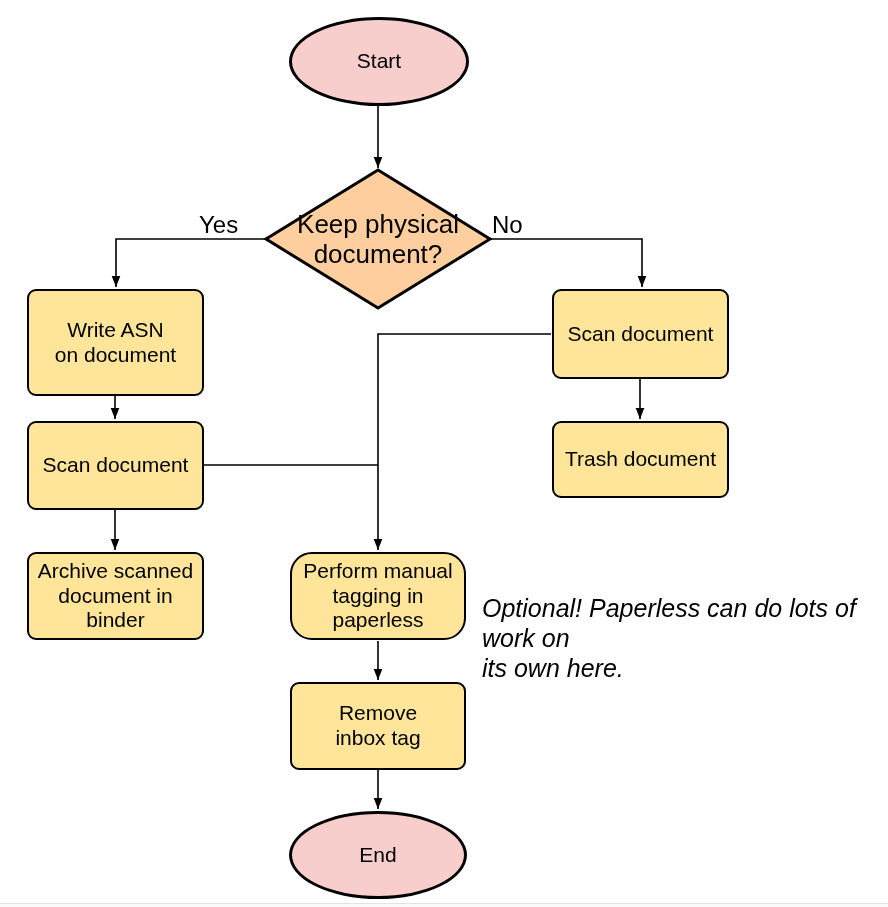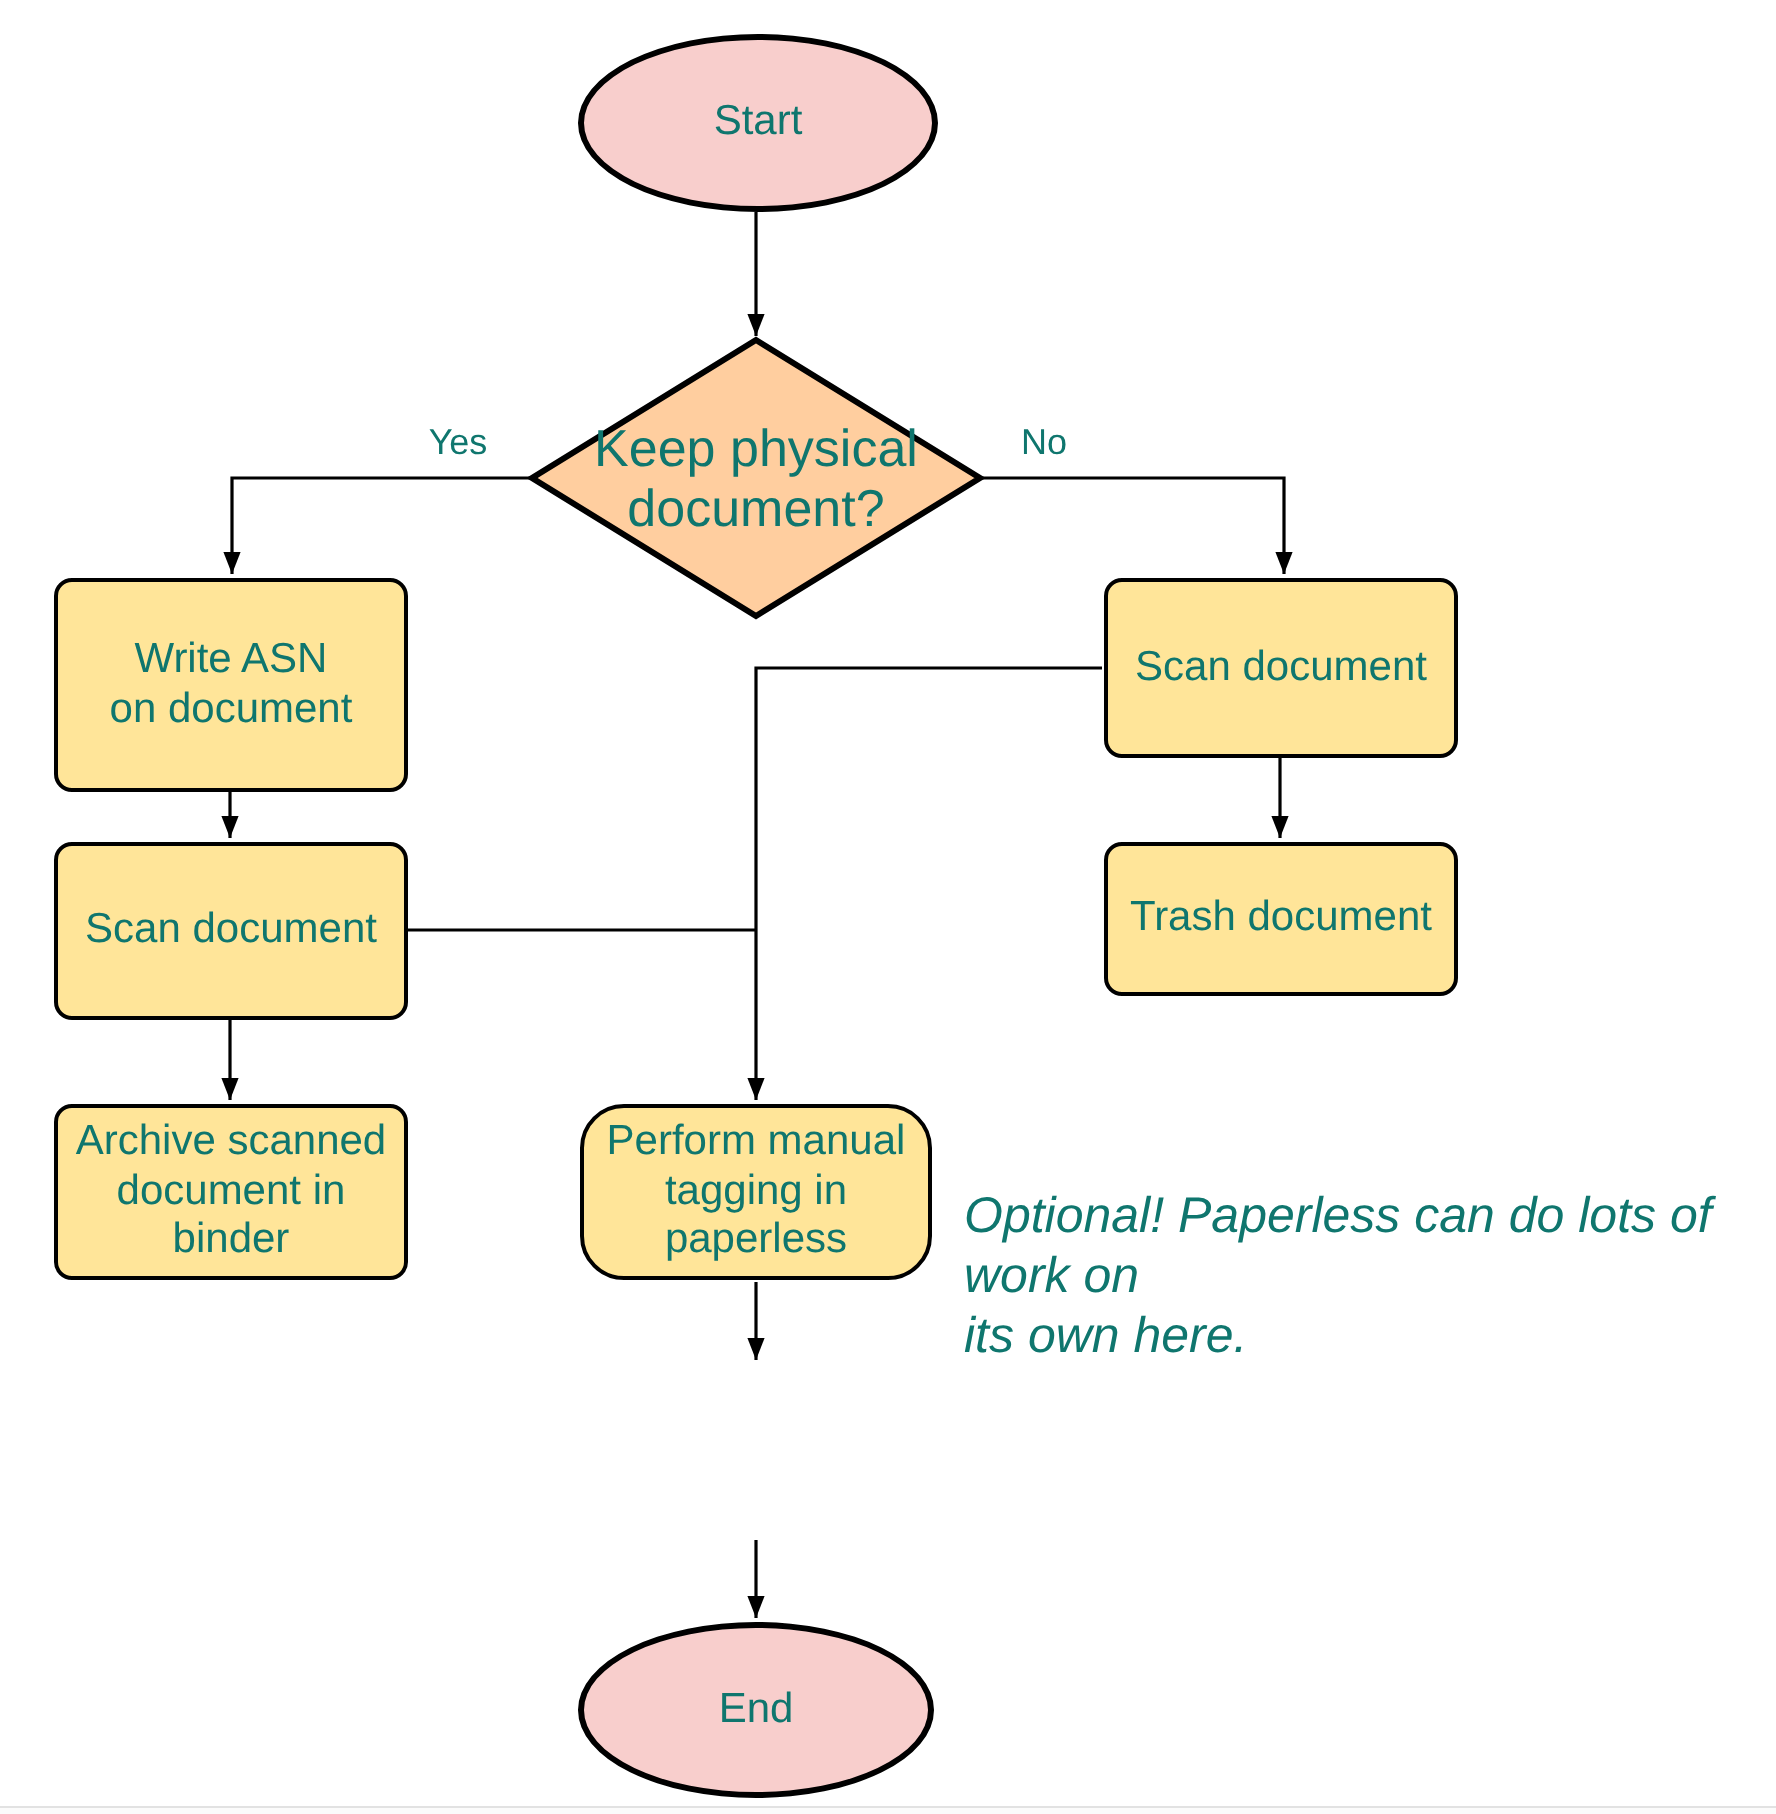--- a/index.html
+++ b/index.html
@@ -1,18 +1,18 @@
 <!DOCTYPE html>
 <html style="--terminal-fill: #f8cecc; --decision-fill: #ffce9f; --process-fill: #ffe599; --stroke: #000000; --divider: #e2e2e2;"><head>
 <meta charset="utf-8">
 <style>
   html,body { margin:0; padding:0; background:#ffffff; }
   .canvas {
     position:relative; width:888px; height:907px; background:#ffffff;
-    font-family:"Liberation Sans","DejaVu Sans",sans-serif; color:#0f766e;
+    font-family:"Liberation Sans","DejaVu Sans",sans-serif; color:#000000;
     overflow:hidden;
   }
   svg.layer { position:absolute; left:0; top:0; width:888px; height:907px; }
   .edge { stroke:var(--stroke,#000); stroke-width:1.6; fill:none; }
   .decision-shape { fill:var(--decision-fill,#ffce9f); stroke:var(--stroke,#000); stroke-width:3; }
   .node {
     position:absolute; box-sizing:border-box;
     display:flex; align-items:center; justify-content:center;
     text-align:center; white-space:pre-line;
     font-size:21px; line-height:1.17;
@@ -25,21 +25,21 @@
   .terminal {
     background:var(--terminal-fill,#f8cecc);
     border:3px solid var(--stroke,#000);
     border-radius:50%;
   }
   .decision-label {
     position:absolute; display:flex; align-items:center; justify-content:center;
     text-align:center; white-space:pre-line; font-size:26px; line-height:1.17;
   }
   .edge-label {
-    position:absolute; font-size:18px; text-align:center; width:60px;
+    position:absolute; font-size:24px; text-align:left; width:60px;
   }
   .annotation {
     position:absolute; font-size:25px; font-style:italic;
     line-height:1.2; white-space:pre-line;
   }
   .bottom-divider {
     position:absolute; left:0; top:903px; width:888px; height:1px;
     background:var(--divider,#e2e2e2);
   }
   .bottom-strip {
@@ -107,20 +107,24 @@
 
   <div class="node process" style="left:290px; top:552px; width:176px; height:88px;border-radius:22px;">
     <span>Perform manual
 tagging in
 paperless</span>
   </div>
 
   <div class="annotation" style="left:482px; top:593px; width:406px;">Optional! Paperless can do lots of work on
 its own here.</div>
 
+  <div class="node process" style="left:290px; top:682px; width:176px; height:88px;">
+    <span>Remove
+inbox tag</span>
+  </div>
 
   <div class="node terminal" style="left:289px; top:811px; width:178px; height:88px;">
     <span>End</span>
   </div>
 
   <div class="bottom-divider"></div>
   <div class="bottom-strip"></div>
 
 </div>
 

